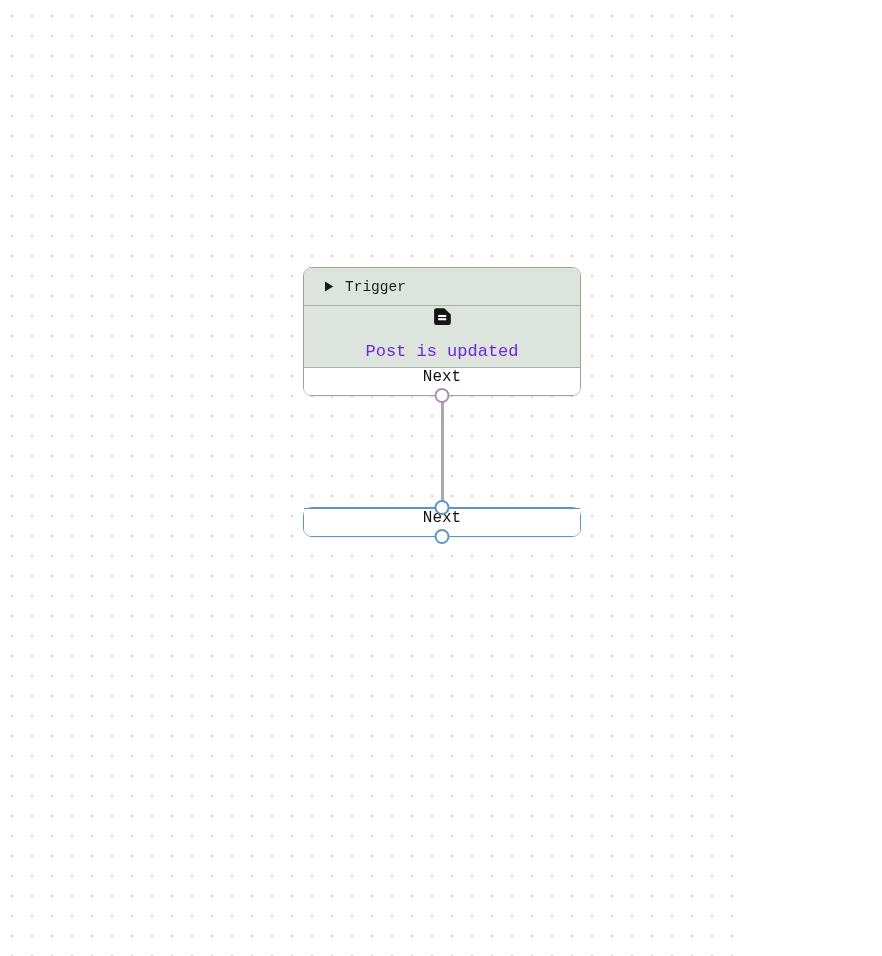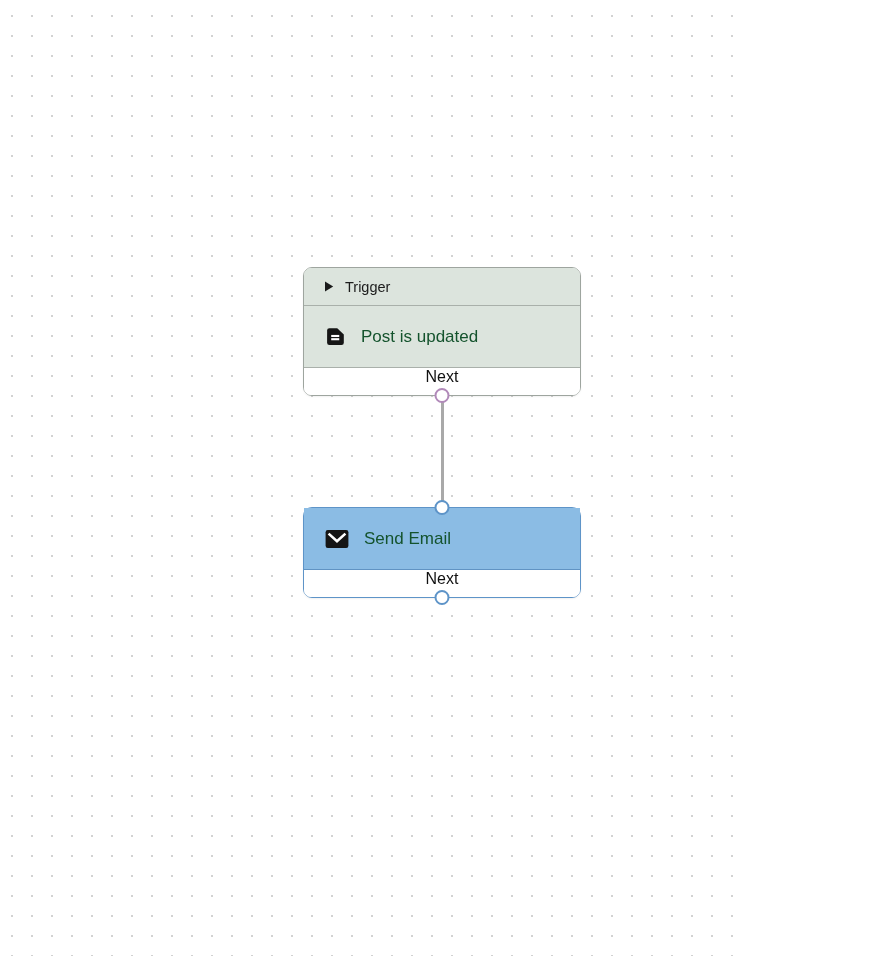--- a/index.html
+++ b/index.html
@@ -9,20 +9,21 @@
   }
   .canvas {
     position: relative;
     width: 748px;
     height: 956px;
     background-color: #ffffff;
     background-image: radial-gradient(circle, var(--dot, #d2d2d2) 1.1px, transparent 1.2px);
     background-size: 20px 20px;
     background-position: 2px 6px;
     overflow: hidden;
+    font-family: Liberation Mono, monospace;
   }
 
   .connector {
     position: absolute;
     left: 440.5px;
     top: 394px;
     width: 3px;
     height: 114px;
     background: var(--connector, #a9a9a9);
     z-index: 0;
@@ -58,22 +59,23 @@
   .disclosure { flex: 0 0 auto; display: block; }
 
   .node-body {
     display: flex;
     align-items: center;
     gap: 15px;
     height: 61px;
     padding: 0 21px;
     background: var(--surface, #eee);
     font-size: 17px;
-    color: #14532d;
+    color: #6d28d9;
     cursor: pointer;
+    flex-direction: column;
   }
   .step-icon { flex: 0 0 auto; display: block; }
 
   .node-footer {
     display: flex;
     justify-content: center;
     height: 27px;
     background: #ffffff;
     border-top: 1px solid var(--separator, #aaa);
     border-radius: 0 0 7px 7px;
@@ -120,26 +122,19 @@
       <span>Post is updated</span>
     </div>
     <div class="node-footer">
       <span>Next</span>
     </div>
     <div class="port port-out"></div>
   </div>
 
   <div class="node node-action" style="--surface: #8bbce4; --border: #5e94c8; --separator: #6093c3; --port: #5e94c8;">
     <div class="port port-in"></div>
-    <div class="node-body">
-      <svg class="step-icon" width="24" height="20" viewBox="0 0 24 20" aria-hidden="true">
-        <rect x="0.6" y="1" width="22.8" height="18" rx="2.2" fill="#151515"></rect>
-        <path d="M3.6 4.6 L12 12.2 L20.4 4.6" fill="none" stroke="#ffffff" stroke-width="2.6"></path>
-      </svg>
-      <span>Send Email</span>
-    </div>
     <div class="node-footer">
       <span>Next</span>
     </div>
     <div class="port port-out"></div>
   </div>
 
 </div>
 
 </body></html>

